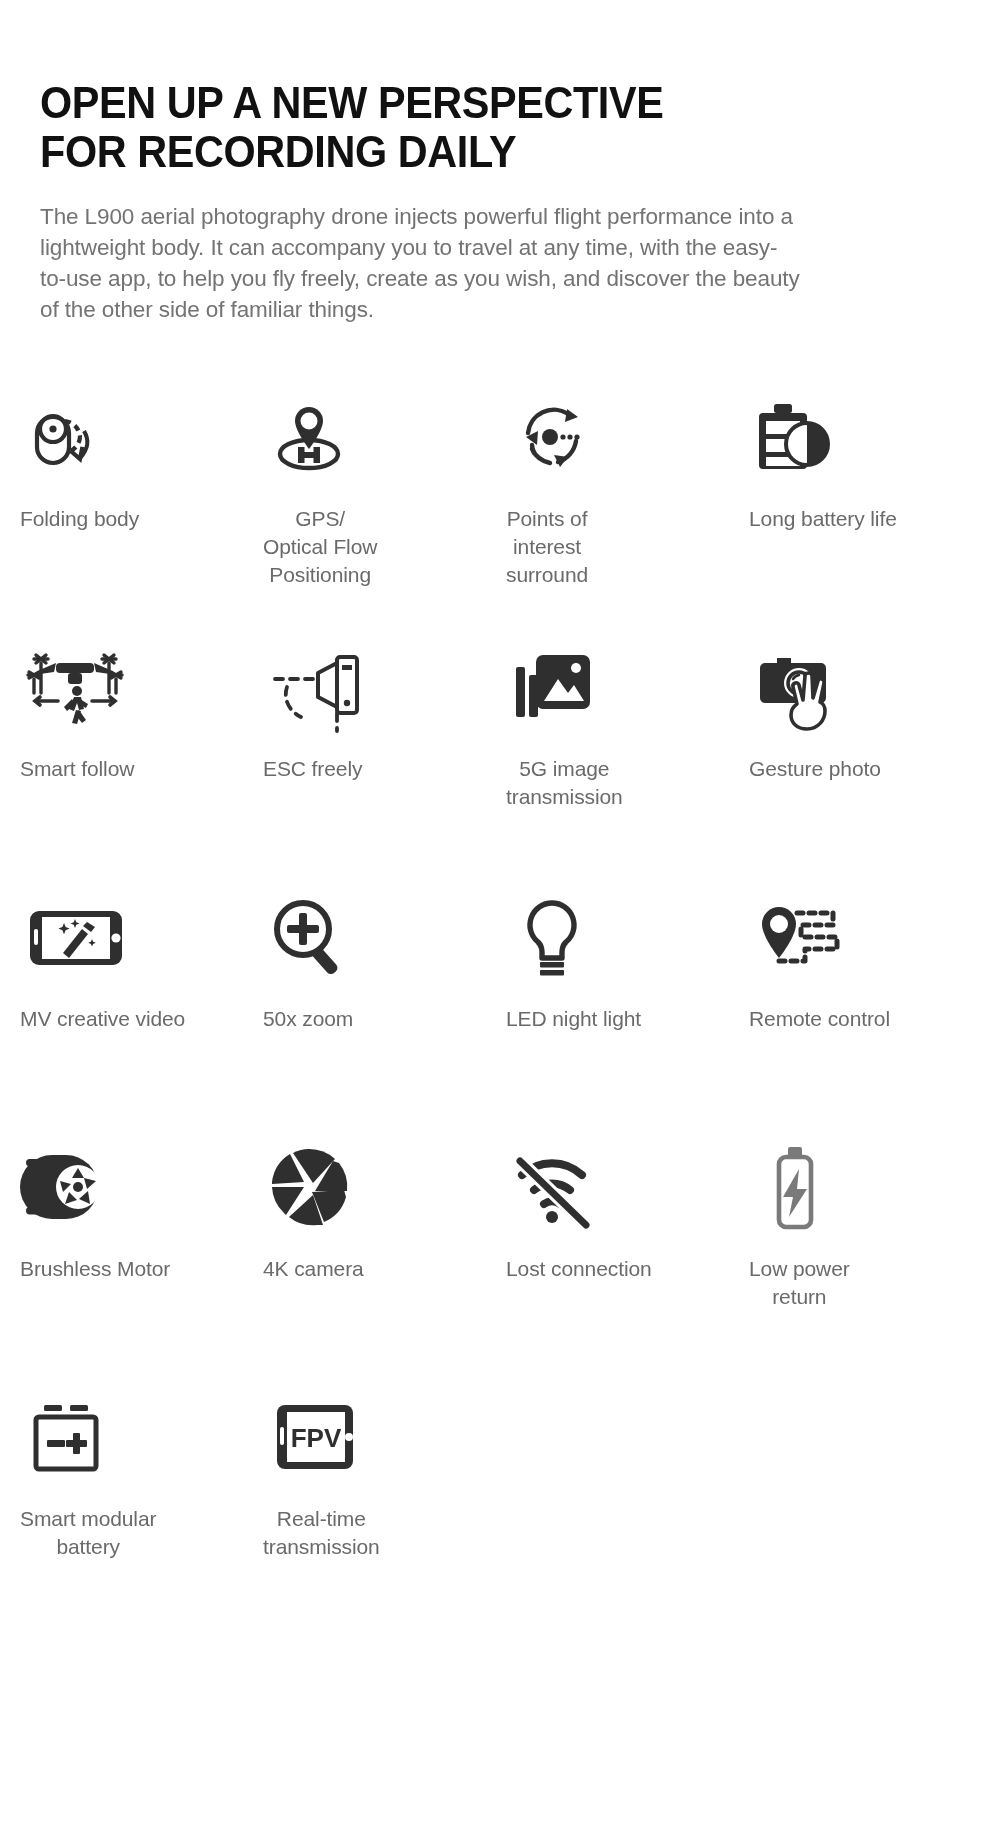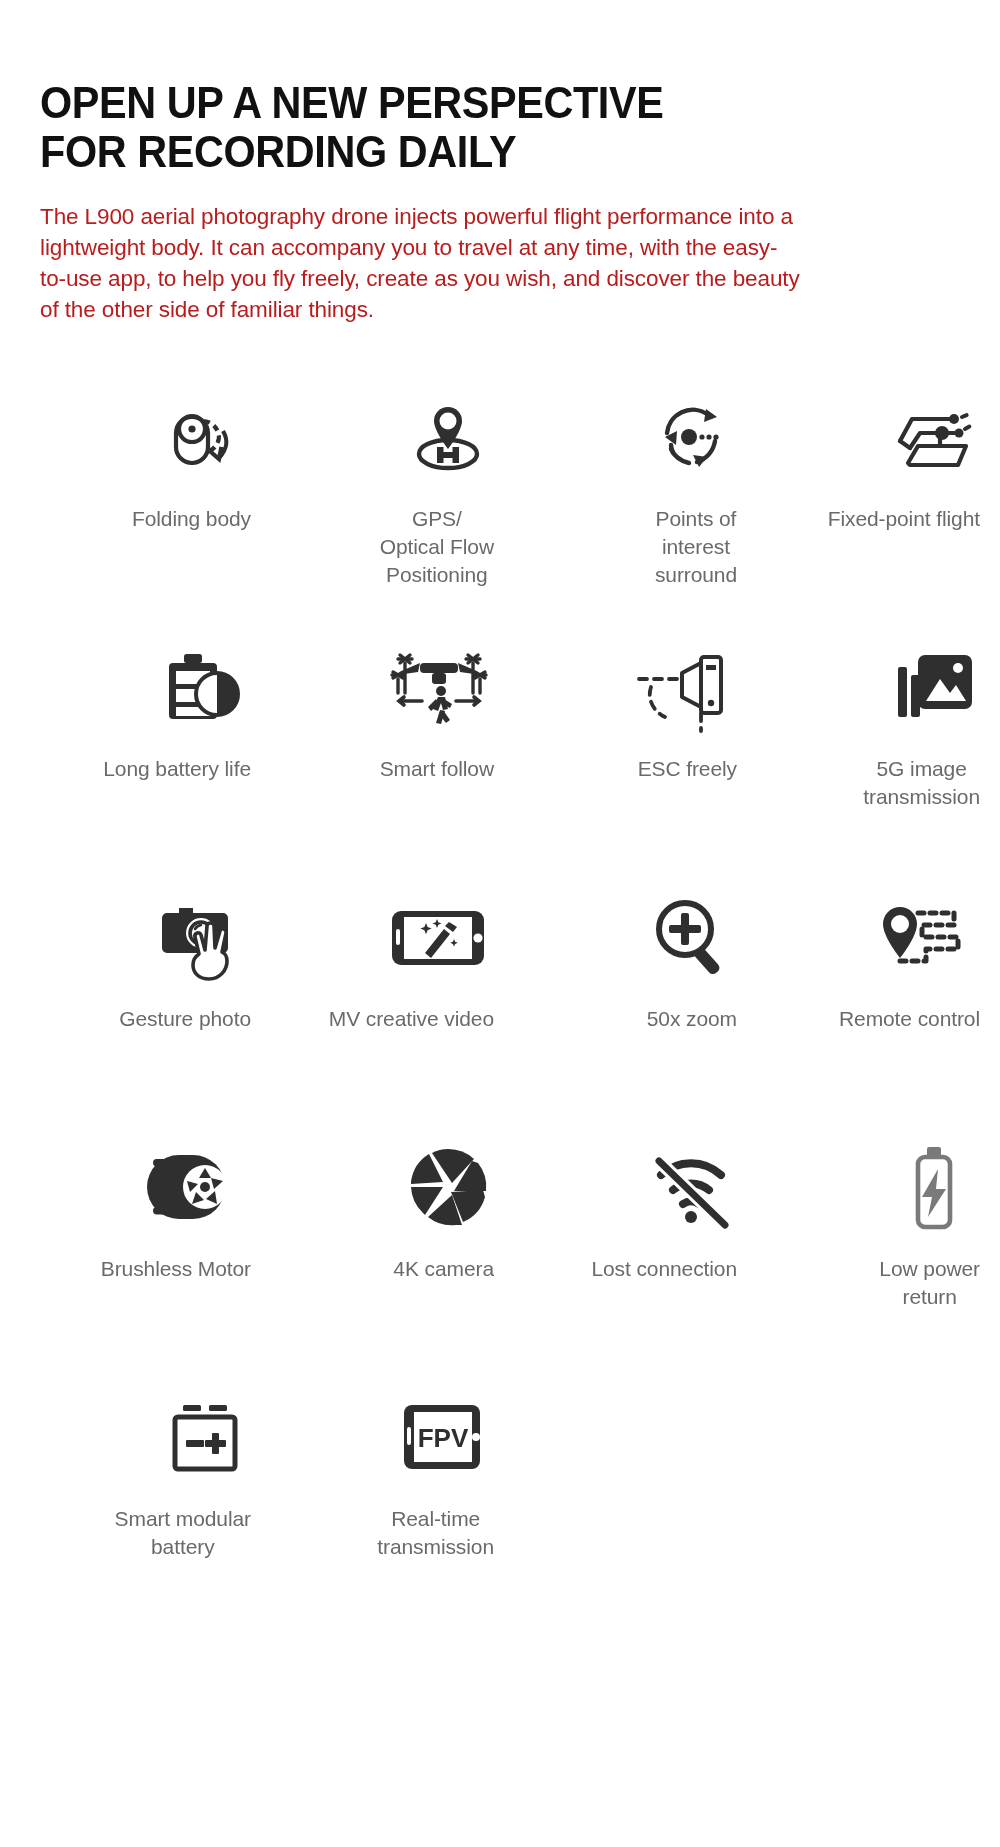--- a/index.html
+++ b/index.html
@@ -39,39 +39,39 @@
     color: #111111;
     transform: scaleX(0.94);
     transform-origin: left top;
     white-space: pre-line;
   }
 
   .hero-desc {
     margin-top: 24px;
     font-size: 22.5px;
     line-height: 1.38;
-    color: #b91c1c;
+    color: #737373;
     max-width: 760px;
     letter-spacing: -0.1px;
   }
 
   
   .features {
     margin-top: 52px;
     padding: 0 14px 40px 14px;
     display: grid;
     grid-template-columns: repeat(4, 1fr);
     row-gap: 0;
     column-gap: 0;
   }
 
   .feature {
     display: flex;
     flex-direction: column;
-    align-items: flex-end;
+    align-items: flex-start;
     padding: 8px 6px 0 6px;
     height: 250px;
   }
 
   .feature-icon {
     height: 104px;
     display: flex;
     align-items: center;
     justify-content: center;
     font-weight: bold;
@@ -154,43 +154,20 @@
       <g fill="#2f2f2f">
         <circle cx="57" cy="46" r="2.6"></circle>
         <circle cx="64" cy="46" r="2.6"></circle>
         <circle cx="71" cy="46" r="2.6"></circle>
       </g>
     </svg>
         </div>
         <div class="feature-label">Points of
 interest
 surround</div>
-      </div>
-      <div class="feature">
-        <div class="feature-icon">
-    <svg width="100" height="92" viewBox="0 0 100 92">
-      <g fill="none" stroke="#2f2f2f" stroke-width="4.2" stroke-linejoin="round" stroke-linecap="round">
-        <path d="M20 50 L32 28 L72 28"></path>
-        <path d="M30 57 L40 42 L80 42"></path>
-        <path d="M30 57 L20 50"></path>
-        <path d="M28 72 L38 55 L86 55 L78 74 L30 74 Z"></path>
-        <path d="M60 42 L60 55"></path>
-      </g>
-      <g fill="#2f2f2f">
-        <circle cx="74" cy="28" r="5"></circle>
-        <circle cx="62" cy="42" r="7"></circle>
-        <circle cx="79" cy="42" r="4.5"></circle>
-      </g>
-      <g fill="none" stroke="#2f2f2f" stroke-width="4" stroke-dasharray="5 6" stroke-linecap="round">
-        <path d="M82 26 L92 22"></path>
-        <path d="M85 38 L94 33"></path>
-      </g>
-    </svg>
-        </div>
-        <div class="feature-label">Fixed-point flight</div>
       </div>
       <div class="feature">
         <div class="feature-icon">
     <svg width="92" height="92" viewBox="0 0 92 92">
       <g fill="#2f2f2f">
         <rect x="25" y="13" width="18" height="9" rx="2.5"></rect>
         <path d="M14 22 h40 a4 4 0 0 1 4 4 v48 a4 4 0 0 1 -4 4 h-40 a4 4 0 0 1 -4 -4 v-48 a4 4 0 0 1 4 -4z"></path>
       </g>
       <g fill="#ffffff">
         <rect x="17" y="30" width="34" height="13"></rect>
@@ -326,20 +303,32 @@
         <rect x="36" y="22" width="8" height="32" rx="2"></rect>
         <rect x="24" y="34" width="32" height="8" rx="2"></rect>
       </g>
       <rect x="56" y="55" width="12" height="30" rx="5" fill="#2f2f2f" transform="rotate(-42 62 70)"></rect>
     </svg>
         </div>
         <div class="feature-label">50x zoom</div>
       </div>
       <div class="feature">
         <div class="feature-icon">
+    <svg width="92" height="92" viewBox="0 0 92 92">
+      <path d="M46 12 a22 22 0 0 0 -14 39 c3 3 4 6 4 10 l0 6 h20 l0 -6 c0 -4 1 -7 4 -10 a22 22 0 0 0 -14 -39z" fill="none" stroke="#2f2f2f" stroke-width="5.4" stroke-linejoin="round"></path>
+      <g fill="#2f2f2f">
+        <rect x="34" y="71" width="24" height="5.5" rx="1"></rect>
+        <rect x="34" y="79" width="24" height="5.5" rx="1"></rect>
+      </g>
+    </svg>
+        </div>
+        <div class="feature-label">LED night light</div>
+      </div>
+      <div class="feature">
+        <div class="feature-icon">
     <svg width="110" height="92" viewBox="0 0 110 92">
       <path d="M30 16 a17 17 0 0 0 -17 17 c0 13 17 34 17 34 s17 -21 17 -34 a17 17 0 0 0 -17 -17z" fill="#2f2f2f"></path>
       <circle cx="30" cy="33" r="9" fill="#ffffff"></circle>
       <g fill="none" stroke="#2f2f2f" stroke-width="5" stroke-dasharray="6 6" stroke-linecap="round" stroke-linejoin="round">
         <path d="M48 22 L84 22 L84 34 L52 34 L52 46 L88 46 L88 58 L56 58 L56 70 L30 70"></path>
       </g>
     </svg>
         </div>
         <div class="feature-label">Remote control</div>
       </div>

